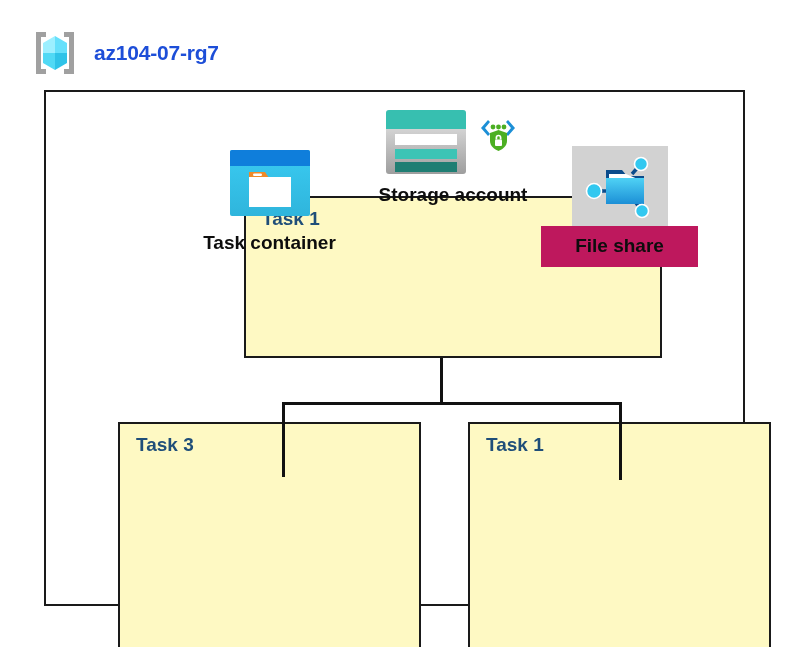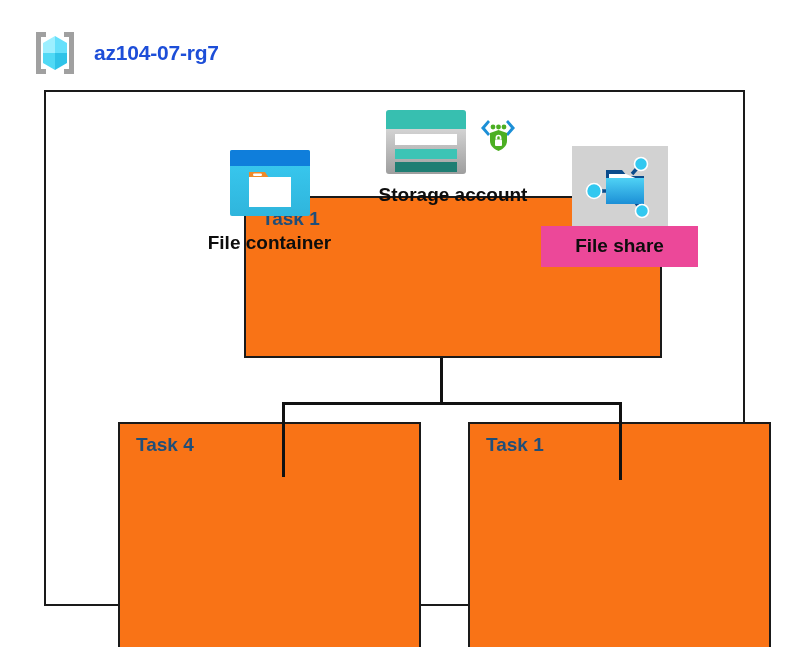--- a/index.html
+++ b/index.html
@@ -51,21 +51,21 @@
     width: 701px;
     height: 516px;
     border: 2px solid #1a1a1a;
     background: #ffffff;
     box-sizing: border-box;
   }
 
   
   .task-box {
     position: absolute;
-    background: #f97316;
+    background: #fef9c3;
     border: 2px solid #1a1a1a;
     box-sizing: border-box;
   }
   #task-1 { left: 198px; top: 104px; width: 418px; height: 162px; }
   #task-2 { left: 72px;  top: 330px; width: 303px; height: 243px; }
   #task-3 { left: 422px; top: 330px; width: 303px; height: 243px; }
 
   .task-label {
     position: absolute;
     left: 16px;
@@ -118,21 +118,21 @@
     top: 54px;
     width: 303px;
   }
   .sel-icon-bg {
     background: #d2d2d2;
     padding: 6px 10px 4px 10px;
     display: flex;
     justify-content: center;
   }
   .sel-caption-bg {
-    background: #ec4899;
+    background: #be185d;
     padding: 9px 34px 10px 34px;
     margin-top: 0px;
   }
 
   
   .conn {
     position: absolute;
     background: #111111;
   }
   .conn-v { width: 3px; }
@@ -169,21 +169,21 @@
     <span class="rg-title">az104-07-rg7</span>
   </div>
 
   <div class="rg-box">
 
     <div class="task-box" id="task-1">
       <div class="task-label">Task 1</div>
     </div>
 
     <div class="task-box" id="task-2">
-      <div class="task-label">Task 4</div>
+      <div class="task-label">Task 3</div>
     </div>
 
     <div class="task-box" id="task-3">
       <div class="task-label">Task 1</div>
     </div>
 
     <div class="conn conn-v" id="conn-trunk"></div>
     <div class="conn conn-h" id="conn-bus"></div>
     <div class="conn conn-v" id="conn-drop-left"></div>
     <div class="conn conn-v" id="conn-drop-right"></div>
@@ -241,21 +241,21 @@
           <rect x="2" y="2" width="80" height="66" rx="2" fill="url(#gBlobBody)"></rect>
           <rect x="2" y="2" width="80" height="16" rx="2" fill="#0F7EDB"></rect>
           <rect x="2" y="12" width="80" height="6" fill="#0F7EDB"></rect>
 
           <path d="M21 24 L37 24 L41 30 L21 30 Z" fill="#F08A28"></path>
           <rect x="25" y="25.5" width="9" height="2.6" rx="1.3" fill="#FFFFFF"></rect>
 
           <rect x="21" y="29" width="42" height="30" fill="#FFFFFF"></rect>
         </svg>
       </span>
-      <div class="node-caption">File container</div>
+      <div class="node-caption">Task container</div>
     </div>
 
     <div class="node" id="node-fileshare">
       <div class="sel-icon-bg">
         <span>
           <svg width="76" height="70" viewBox="0 0 76 70" aria-hidden="true">
             <defs>
               <linearGradient id="gFolder" x1="0" y1="0" x2="0" y2="1">
                 <stop offset="0%" stop-color="#4FD2F5"></stop>
                 <stop offset="100%" stop-color="#1C8FD6"></stop>

